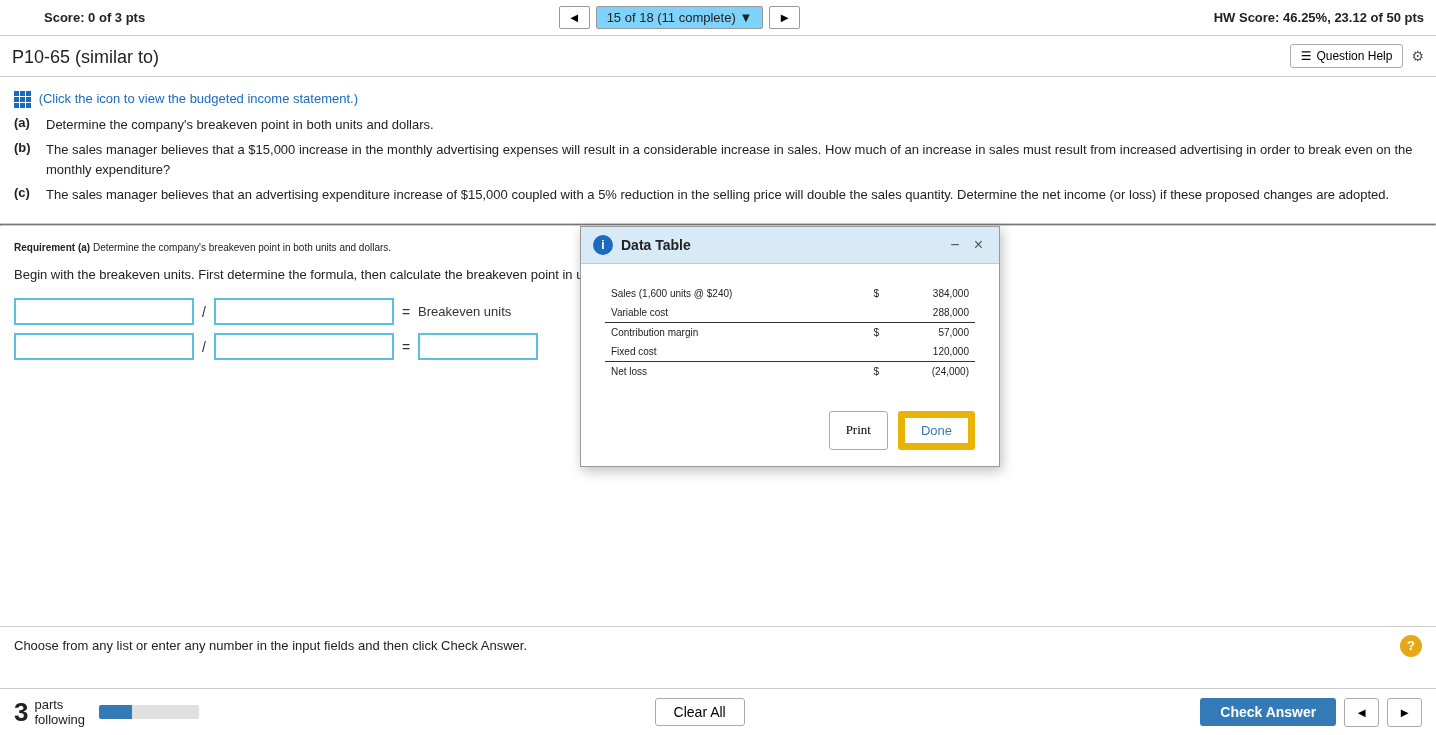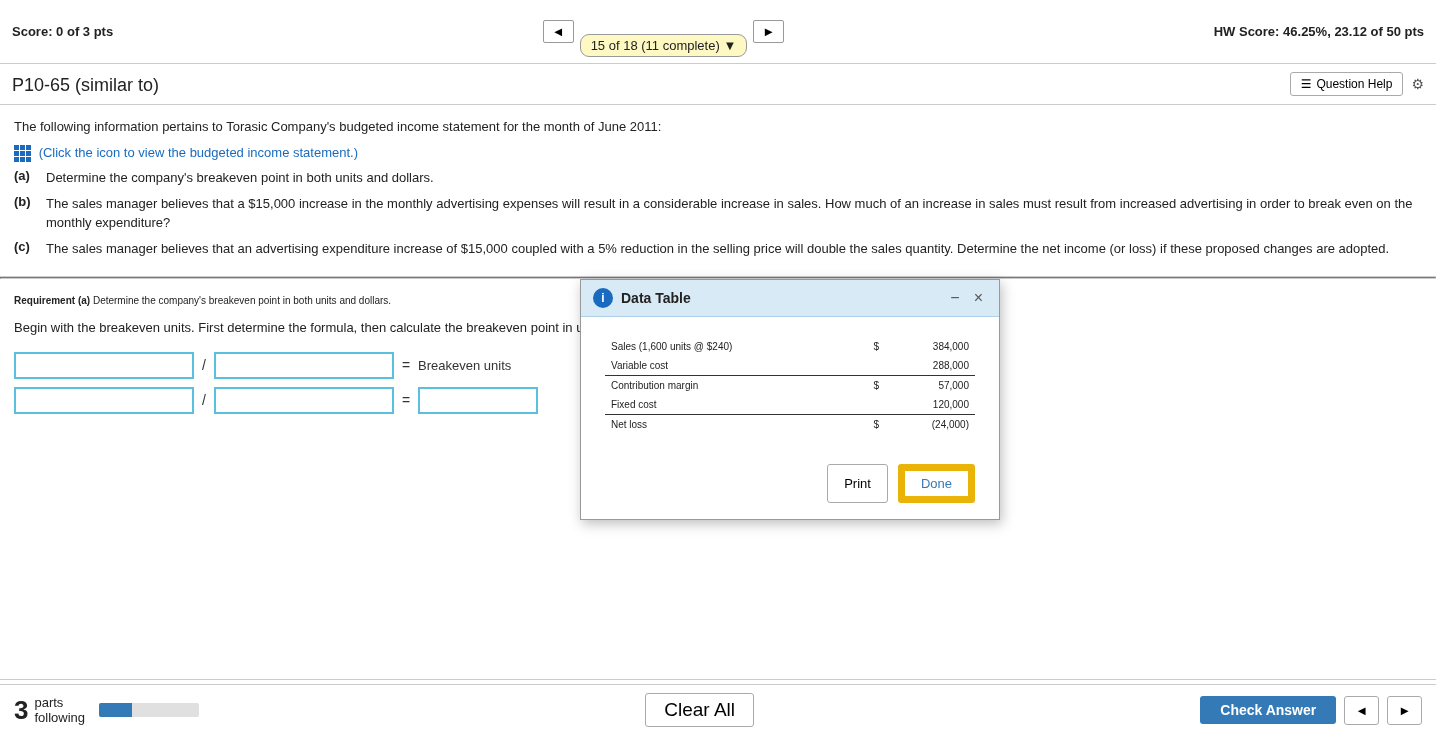--- a/index.html
+++ b/index.html
@@ -3,30 +3,30 @@
   <meta charset="utf-8">
   <style>
     * { box-sizing: border-box; margin: 0; padding: 0; }
     body { font-family: Arial, sans-serif; font-size: 13px; color: #222; background: #fff; width: 1436px; min-height: 735px; overflow-x: hidden; }
 
     
     .top-bar {
       display: flex; align-items: center; justify-content: space-between;
       padding: 6px 12px; border-bottom: 1px solid #ccc; background: #fff;
     }
-    .top-bar-left { font-size: 13px; }
+    .top-bar-left { font-size: 13px; margin-left: 32px; }
     .top-bar-left span { font-weight: bold; }
     .top-bar-center { display: flex; align-items: center; gap: 6px; }
     .nav-btn {
       background: #fff; border: 1px solid #999; padding: 3px 8px; cursor: pointer;
       font-size: 13px; border-radius: 2px;
     }
     .nav-dropdown {
-      border: 1px solid #999; padding: 3px 10px; border-radius: 9px;
-      font-size: 13px; cursor: pointer; background: #fef9c3; margin-top: 28px;
+      border: 1px solid #999; padding: 3px 10px; border-radius: 2px;
+      font-size: 13px; cursor: pointer; background: #7dd3fc;
     }
     .top-bar-right { font-size: 13px; font-weight: bold; }
 
     
     .title-bar {
       display: flex; align-items: flex-end; justify-content: space-between;
       padding: 8px 12px; border-bottom: 1px solid #ccc;
     }
     .title-bar h2 { font-size: 18px; font-weight: normal; }
     .title-bar-actions { display: flex; gap: 8px; align-items: center; }
@@ -92,21 +92,21 @@
     .data-table { width: 100%; border-collapse: collapse; }
     .data-table td { padding: 4px 6px; font-size: 10px; vertical-align: bottom; }
     .data-table .td-label { text-align: left; }
     .data-table .td-dollar { text-align: right; width: 20px; }
     .data-table .td-value { text-align: right; width: 90px; }
     .border-bottom-row td { border-bottom: 1px solid #333; }
 
     .modal-footer { padding: 10px 24px 16px; display: flex; justify-content: flex-end; gap: 10px; }
     .btn-print {
       padding: 5px 16px; border: 1px solid #aaa; background: #fff;
-      border-radius: 3px; cursor: pointer; font-size: 13px;
+      border-radius: 3px; cursor: pointer; font-size: 13px; font-family: Liberation Serif, serif;
     }
     .btn-done {
       padding: 5px 16px; border: 7px solid #eab308; background: #fff;
       border-radius: 3px; cursor: pointer; font-size: 13px; color: #337ab7;
     }
 
     
     .info-bar {
       padding: 8px 14px; border-top: 1px solid #ccc; background: #fff;
       font-size: 13px; display: flex; align-items: center; justify-content: space-between;
@@ -123,21 +123,21 @@
       background: #fff; border-top: 1px solid #ccc;
       padding: 8px 14px; display: flex; align-items: center; gap: 0;
     }
     .parts-section { display: flex; align-items: center; gap: 6px; min-width: 100px; }
     .parts-number { font-size: 26px; font-weight: bold; color: #222; line-height: 1; }
     .progress-bar-wrap { width: 100px; height: 14px; background: #e0e0e0; border-radius: 2px; margin-left: 8px; overflow: hidden; }
     .progress-bar-fill { height: 100%; background: #337ab7; width: 33%; }
     .footer-center { flex: 1; display: flex; justify-content: center; }
     .clear-all-btn {
       padding: 5px 18px; border: 1px solid #aaa; background: #fff;
-      border-radius: 3px; cursor: pointer; font-size: 19px;
+      border-radius: 3px; cursor: pointer; font-size: 14px;
     }
     .footer-right { display: flex; align-items: center; gap: 8px; }
     .check-answer-btn {
       padding: 6px 20px; background: #337ab7; color: white; border: none;
       border-radius: 3px; cursor: pointer; font-size: 14px; font-weight: bold;
     }
     .nav-arrow-btn {
       padding: 6px 10px; border: 1px solid #aaa; background: #fff;
       border-radius: 3px; cursor: pointer; font-size: 13px;
     }
@@ -176,21 +176,20 @@
   <div class="title-bar-actions">
     <button class="question-help-btn">
       <span>☰</span>
       <span>Question Help</span>
     </button>
     <span class="gear-icon">⚙</span>
   </div>
 </div>
 
 <div class="content-area">
-  <p>The following information pertains to Torasic Company's budgeted income statement for the month of June 2011:</p>
   <p>
     <span class="grid-icon">
       <span></span>
         <span></span>
         <span></span>
       <span></span>
         <span></span>
         <span></span>
       <span></span>
         <span></span>

